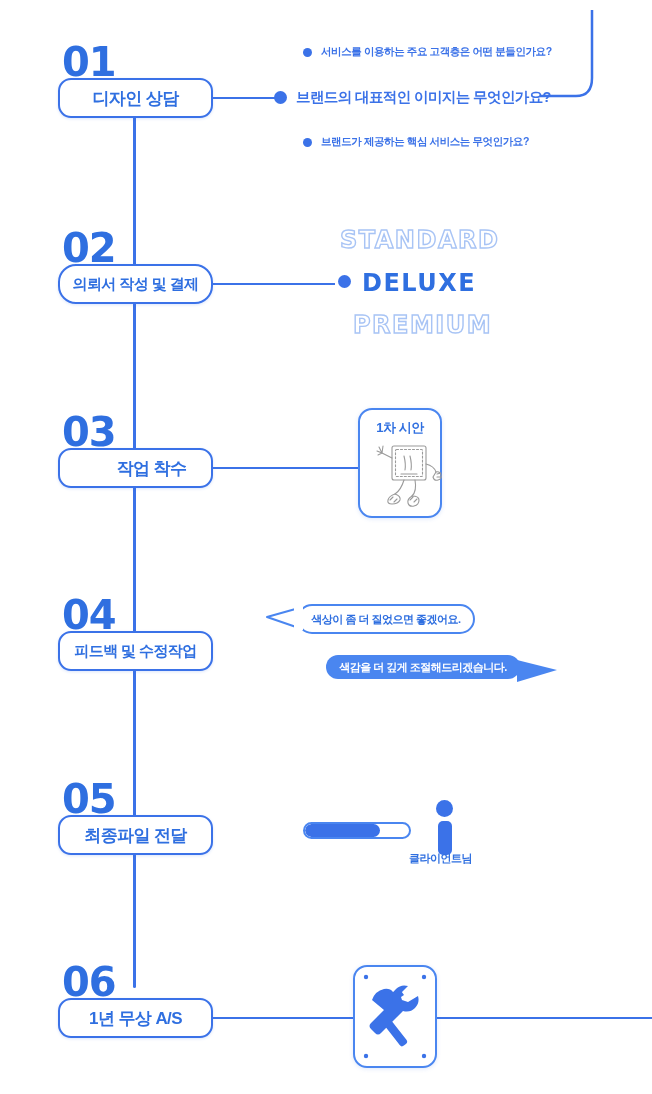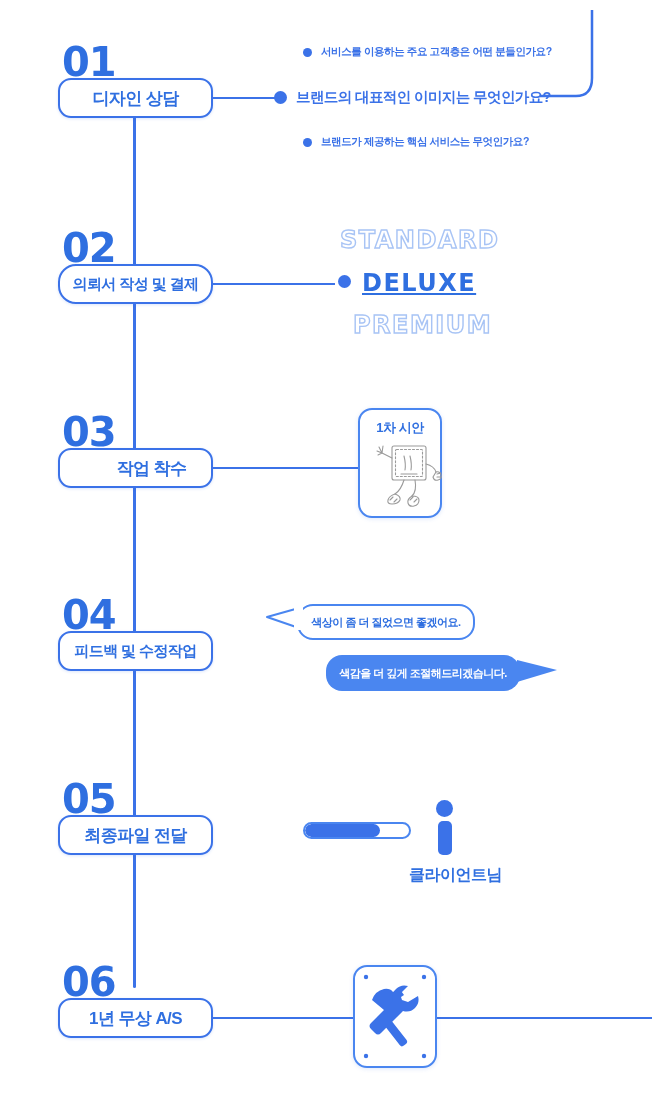--- a/index.html
+++ b/index.html
@@ -98,22 +98,22 @@
   .pfill { height: 100%; background: #3b72e8; border-radius: 9px; }
   .person-head {
     position: absolute; width: 17px; height: 17px; border-radius: 50%;
     background: #3b72e8;
   }
   .person-body {
     position: absolute; width: 14px; height: 34px; border-radius: 5px;
     background: #3b72e8;
   }
   .person-label {
-    position: absolute; font-size: 16px; font-weight: 700;
-    color: #2f6fe0; letter-spacing: -.5px; white-space: nowrap; margin-top: 14px;
+    position: absolute; font-size: 11px; font-weight: 700;
+    color: #2f6fe0; letter-spacing: -.5px; white-space: nowrap;
   }
 
   
   .mascot { position: absolute; }
 </style>
 </head>
 <body>
 
 <div class="canvas">
 
@@ -151,21 +151,21 @@
     <div class="pill tight" style="top:264px;border-radius:18px;">
       <span>의뢰서 작성 및 결제</span>
     </div>
     <div class="hconn" style="left:213px; top:282.5px; width:122px;"></div>
 
     <div class="tier hollow" style="left:340px; top:226px;">STANDARD</div>
 
     <div class="blt" style="left:338px; top:275px;">
       <span class="dot big"></span>
     </div>
-    <div class="tier solid" style="left:362px; top:269px;text-decoration:underline;">DELUXE</div>
+    <div class="tier solid" style="left:362px; top:269px;">DELUXE</div>
 
     <div class="tier hollow" style="left:353px; top:311px;">PREMIUM</div>
   </div>
 
   <div class="step">
     <div class="num" style="top:412px;">03</div>
     <div class="pill" style="top:448px;padding-left:32px;">
       <span>작업 착수</span>
     </div>
     <div class="hconn" style="left:213px; top:466.5px; width:147px;"></div>
@@ -195,29 +195,29 @@
       </svg>
     </div>
   </div>
 
   <div class="step">
     <div class="num" style="top:595px;">04</div>
     <div class="pill tight" style="top:631px;">
       <span>피드백 및 수정작업</span>
     </div>
 
-    <div class="bub white" style="left:297px; top:604px; width:178px; height:36px;">
+    <div class="bub white" style="left:297px; top:604px; width:178px; height:30px;">
       <span class="btxt">색상이 좀 더 짙었으면 좋겠어요.</span>
     </div>
     <svg style="position:absolute; left:264px; top:604px;" width="40" height="32">
       <path d="M35 4 L3 13 L35 24 Z" fill="#ffffff" stroke="#4a86f0" stroke-width="2" stroke-linejoin="round"></path>
       <rect x="30" y="3" width="9" height="23" fill="#ffffff"></rect>
     </svg>
 
-    <div class="bub blue" style="left:326px; top:655px; width:194px; height:36px;">
+    <div class="bub blue" style="left:326px; top:655px; width:194px; height:24px;">
       <span class="btxt">색감을 더 깊게 조절해드리겠습니다.</span>
     </div>
     <svg style="position:absolute; left:513px; top:655px;" width="48" height="34">
       <path d="M4 5 L44 15 L4 27 Z" fill="#4a86f0"></path>
     </svg>
   </div>
 
   <div class="step">
     <div class="num" style="top:779px;">05</div>
     <div class="pill" style="top:815px;">

